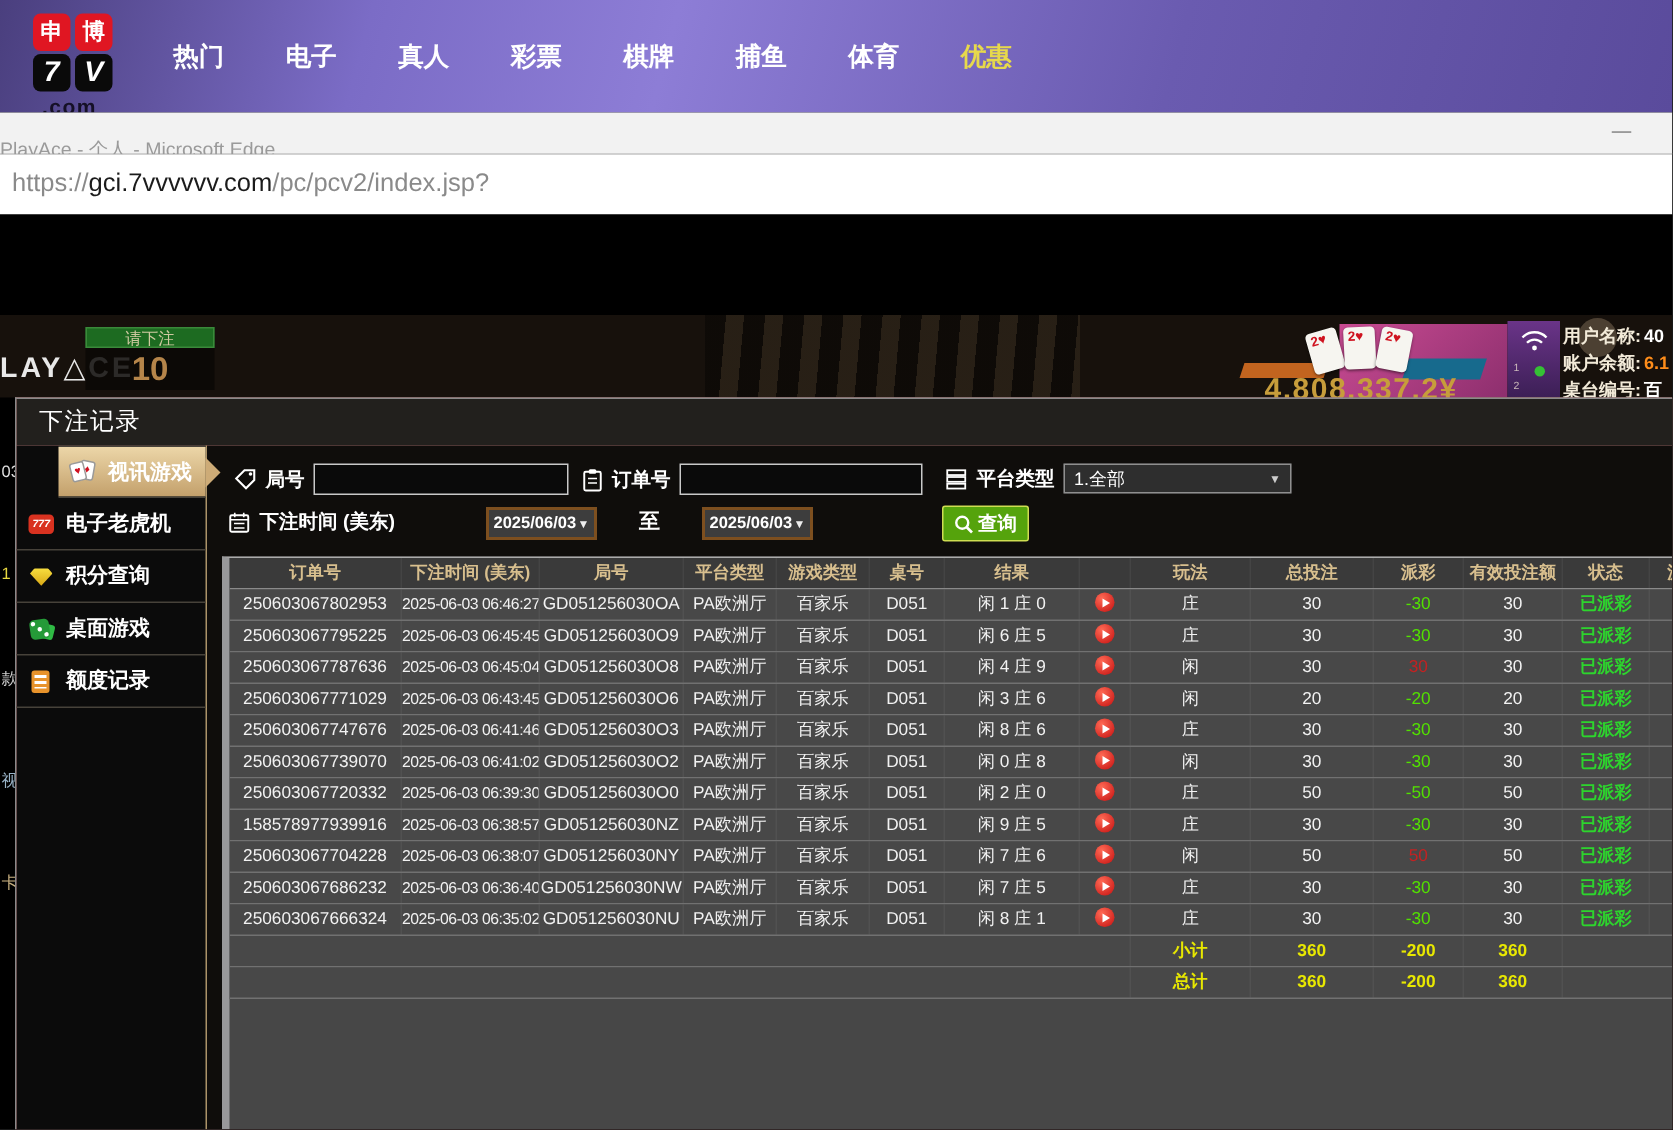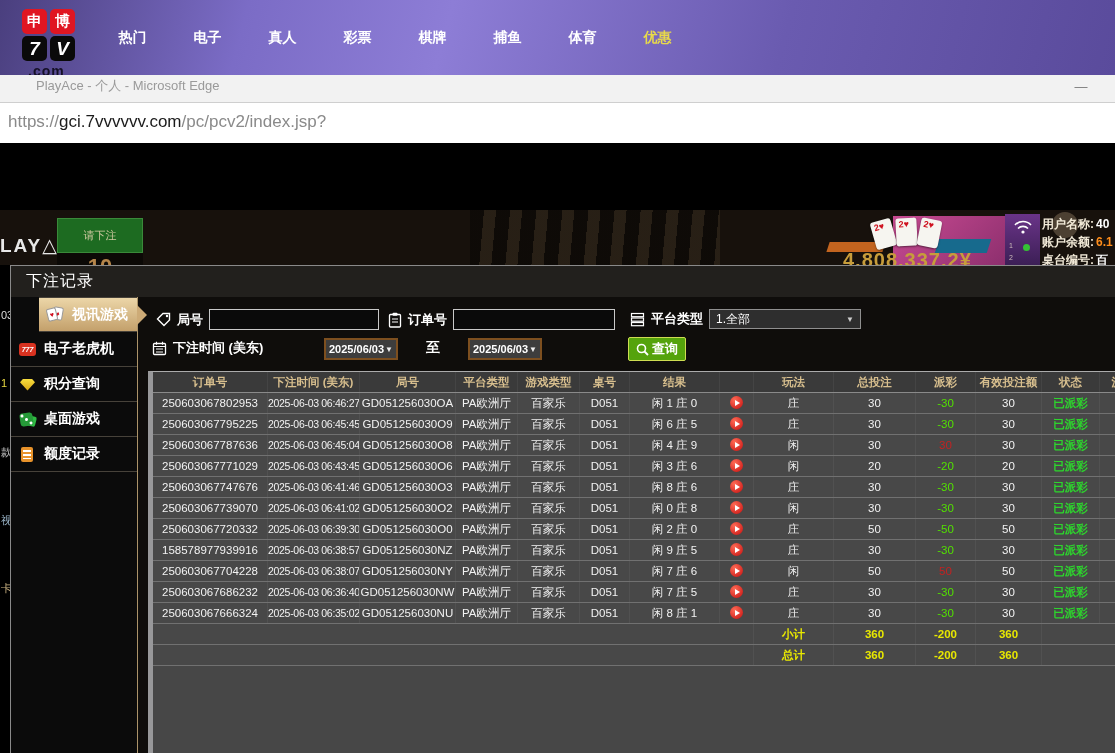--- a/index.html
+++ b/index.html
@@ -9,38 +9,38 @@
   
   .nav{position:absolute;top:0;left:0;width:1115px;height:75px;
        background:linear-gradient(105deg,#4a3f7e 0%,#7b6cc6 22%,#8d7dd6 40%,#6a5bb0 70%,#5a4b9c 100%);}
   .logo{position:absolute;left:22px;top:9px;width:56px;height:66px;cursor:pointer;}
   .logo .sq{position:absolute;width:25px;height:25px;border-radius:5px;color:#fff;font-weight:bold;
             display:flex;align-items:center;justify-content:center;}
   .logo .red{background:#e01622;font-size:15px;}
   .logo .blk{background:#0a0a0a;font-size:19px;font-style:italic;}
   .logo .dotcom{position:absolute;left:6px;top:54px;font-size:14px;font-weight:bold;color:#151026;letter-spacing:1px;}
   .nav-items{position:absolute;left:95px;top:0;height:75px;display:flex;align-items:center;}
-  .nav-item{width:75px;text-align:center;color:#fff;font-size:14px;font-weight:bold;cursor:pointer;}
+  .nav-item{width:75px;text-align:center;color:#fff;font-size:17px;font-weight:bold;cursor:pointer;}
   .nav-item.hl{color:#e7d94b;}
 
   
   .titlebar{position:absolute;top:75px;left:0;width:1115px;height:28px;background:#f2f2f2;border-bottom:1px solid #cfcfcf;}
-  .titlebar .wt{position:absolute;left:0px;top:2px;font-size:13px;color:#9a9a9a;padding-left:36px;}
+  .titlebar .wt{position:absolute;left:0px;top:16px;font-size:13px;color:#9a9a9a;}
   .minbtn{position:absolute;right:22px;top:4px;width:24px;height:20px;color:#777;font-size:13px;text-align:center;cursor:pointer;}
   .urlbar{position:absolute;top:103px;left:0;width:1115px;height:40px;background:#fff;}
   .urlbar .url{position:absolute;left:8px;top:9px;font-size:17px;color:#8a8a8a;}
   .urlbar .host{color:#1b1b1b;}
   .blackbar{position:absolute;top:143px;left:0;width:1115px;height:6px;background:#000;}
 
   
   .stage{position:absolute;top:149px;left:0;width:1115px;height:604px;background:#000;}
   .casino{position:absolute;top:61px;left:0;width:1115px;height:55px;background:#17110c;overflow:hidden;}
   .brand{position:absolute;left:0px;top:24px;color:#e8e8e8;font-size:19px;font-weight:bold;letter-spacing:2px;}
   .betbox{position:absolute;left:57px;top:8px;width:86px;}
-  .betbox .bb-head{height:35px;background:#1d6b21;border:1px solid #3a8a3a;color:#cfc9a0;font-size:11px;
+  .betbox .bb-head{height:14px;background:#1d6b21;border:1px solid #3a8a3a;color:#cfc9a0;font-size:11px;
                    display:flex;align-items:center;justify-content:center;}
   .betbox .bb-num{height:28px;background:rgba(10,8,6,.85);color:#b5854a;font-size:22px;font-weight:bold;
                   display:flex;align-items:center;justify-content:center;}
   .slats{position:absolute;left:470px;top:0;width:250px;height:55px;
          background:repeating-linear-gradient(95deg,#0c0906 0 14px,#2c2318 14px 26px);opacity:.8;}
   .blob{position:absolute;border-radius:50%;background:#8d7a62;opacity:.45;}
   .pinkpanel{position:absolute;left:893px;top:6px;width:112px;height:49px;
              background:linear-gradient(135deg,#c94b92,#8d2f6e);}
   .orangebar{position:absolute;left:828px;top:32px;width:56px;height:10px;background:#c2641f;transform:skewX(-18deg);}
   .tealbar{position:absolute;left:937px;top:29px;width:52px;height:14px;background:#176a8d;transform:skewX(-18deg);}

